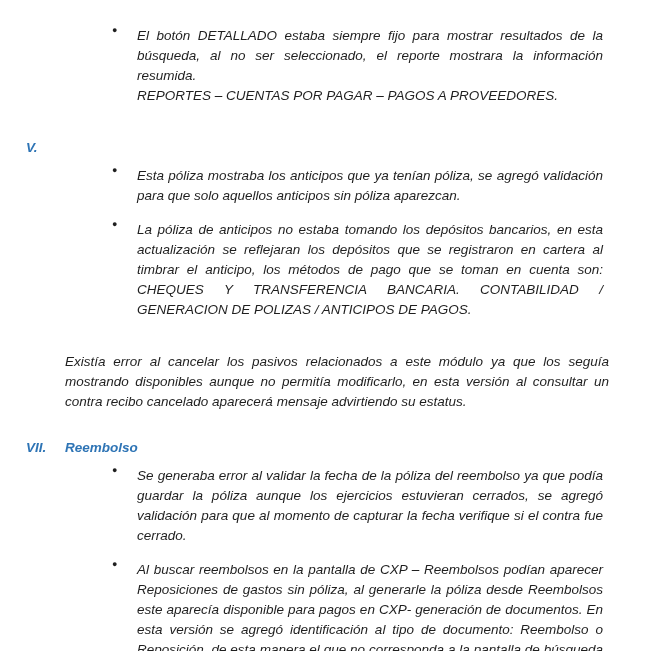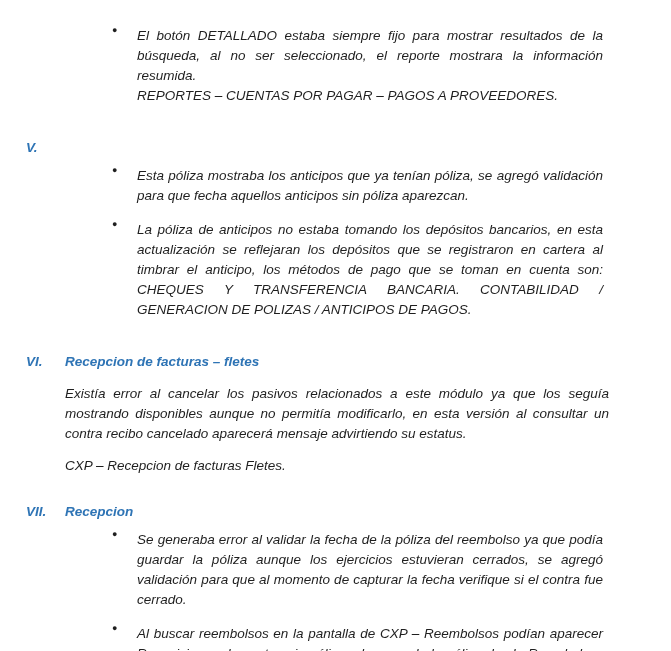--- a/index.html
+++ b/index.html
@@ -53,21 +53,21 @@
   .heading-row .num {
     flex: 0 0 39px;
     padding-left: 26px;
     box-sizing: content-box;
   }
   .heading-row .num-inner {
     display: inline-block;
     width: 39px;
   }
   .para {
-    margin: 12px 62px 0 65px;
+    margin: 4px 62px 0 65px;
     text-align: justify;
     white-space: pre-wrap;
   }
 </style>
 </head>
 <body>
 
 <div class="page">
 
   <div class="bullet-row">
@@ -75,41 +75,36 @@
     <p class="bullet-text">El botón DETALLADO estaba siempre fijo para mostrar resultados de la búsqueda, al no ser seleccionado, el reporte mostrara la información resumida.
 REPORTES – CUENTAS POR PAGAR – PAGOS A PROVEEDORES.</p>
   </div>
 
   <section class="doc-section">
     <div class="heading-row">
       <span class="num"><span class="num-inner">V.</span></span>
     </div>
     <div class="bullet-row">
       <span class="marker">●</span>
-      <p class="bullet-text">Esta póliza mostraba los anticipos que ya tenían póliza, se agregó validación para que fecha aquellos anticipos sin póliza aparezcan.</p>
+      <p class="bullet-text">Esta póliza mostraba los anticipos que ya tenían póliza, se agregó validación para que solo aquellos anticipos sin póliza aparezcan.</p>
     </div>
     <div class="bullet-row">
       <span class="marker">●</span>
       <p class="bullet-text">La póliza de anticipos no estaba tomando los depósitos bancarios, en esta actualización se reflejaran los depósitos que se registraron en cartera al timbrar el anticipo, los métodos de pago que se toman en cuenta son: CHEQUES Y TRANSFERENCIA BANCARIA. CONTABILIDAD / GENERACION DE POLIZAS / ANTICIPOS DE PAGOS.</p>
     </div>
   </section>
 
   <section class="doc-section">
-    <div class="heading-row">
-      <span class="num"><span class="num-inner">VI.</span></span>
-      <span class="title">Recepcion de facturas – fletes</span>
-    </div>
     <p class="para">Existía error al cancelar los pasivos relacionados a este módulo ya que los seguía mostrando disponibles aunque no permitía modificarlo, en esta versión al consultar un contra recibo cancelado aparecerá mensaje advirtiendo su estatus.</p>
-    <p class="para">CXP – Recepcion de facturas Fletes.</p>
   </section>
 
   <section class="doc-section">
     <div class="heading-row">
       <span class="num"><span class="num-inner">VII.</span></span>
-      <span class="title">Recepcion</span>
+      <span class="title">Reembolso</span>
     </div>
     <div class="bullet-row">
       <span class="marker">●</span>
       <p class="bullet-text">Se generaba error al validar la fecha de la póliza del reembolso ya que podía guardar la póliza aunque los ejercicios estuvieran cerrados, se agregó validación para que al momento de capturar la fecha verifique si el contra fue cerrado.</p>
     </div>
     <div class="bullet-row">
       <span class="marker">●</span>
       <p class="bullet-text">Al buscar reembolsos en la pantalla de CXP – Reembolsos podían aparecer Reposiciones de gastos sin póliza, al generarle la póliza desde Reembolsos este aparecía disponible para pagos en CXP- generación de documentos. En esta versión se agregó identificación al tipo de documento: Reembolso o Reposición, de esta manera el que no corresponda a la pantalla de búsqueda no aparecerá en el documento opuesto. CXP / REEMBOLSOS, CXP / REPOSICIÓN DE GASTOS.</p>
     </div>
   </section>

